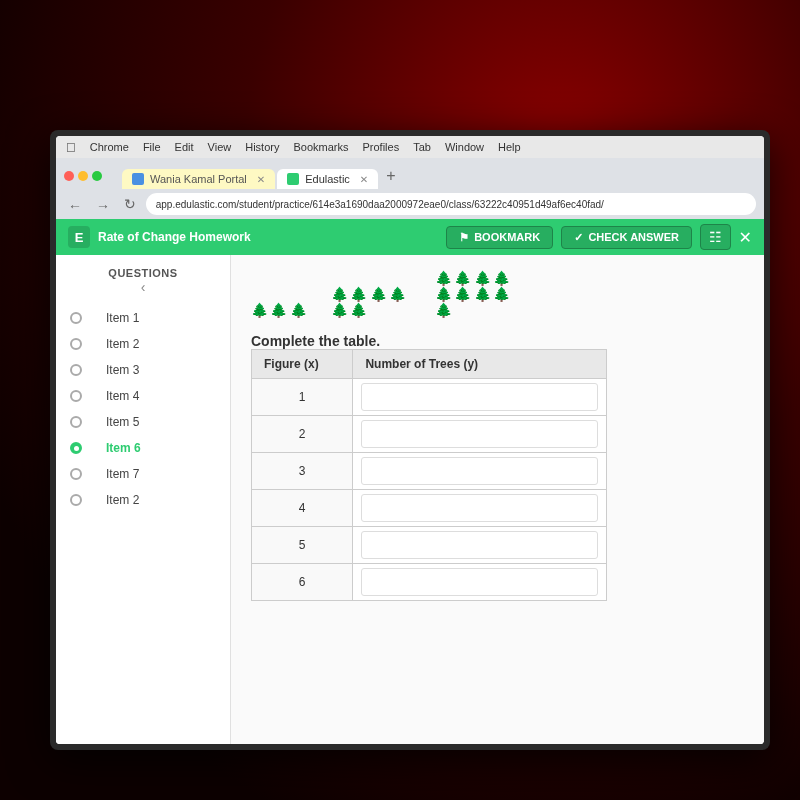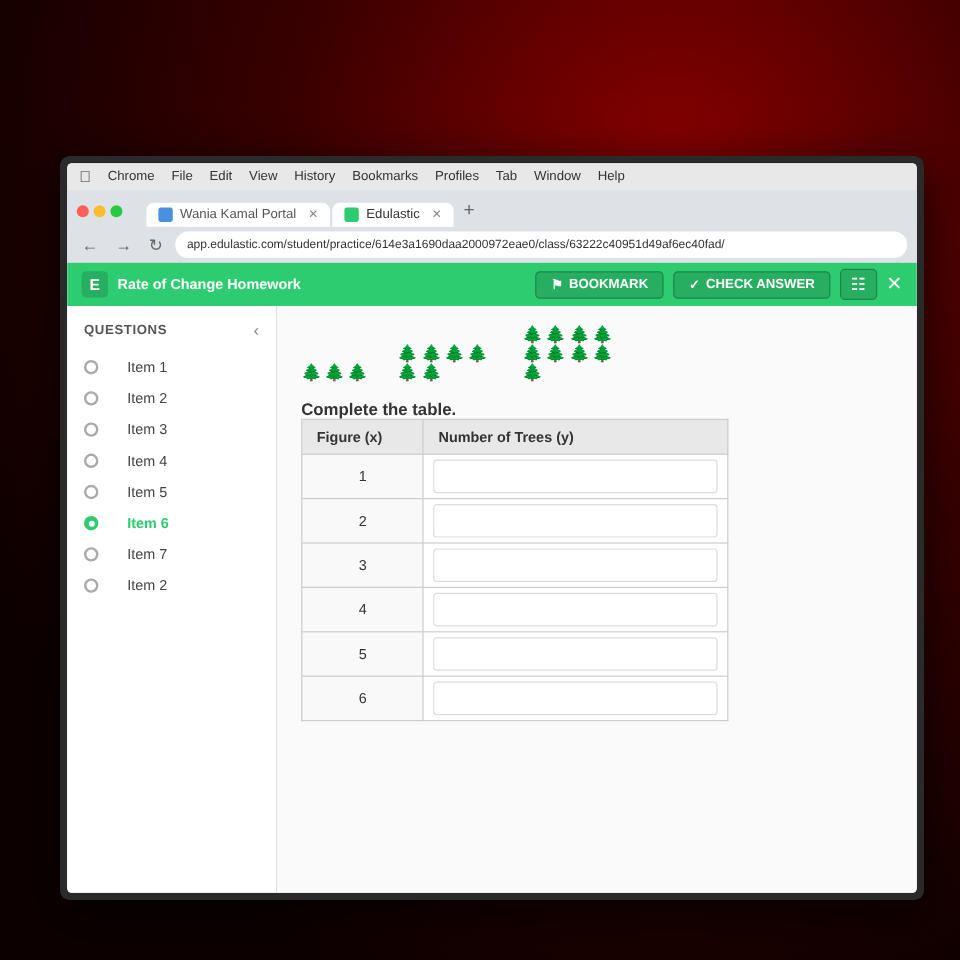--- a/index.html
+++ b/index.html
@@ -86,21 +86,21 @@
       max-width: 160px;
       position: relative;
     }
 
     .browser-tab.active {
       background: #fff;
       color: #333;
     }
 
     .browser-tab.inactive {
-      background: #ffffff;
+      background: #fef9c3;
       color: #555;
     }
 
     .tab-favicon {
       width: 12px;
       height: 12px;
       border-radius: 2px;
       display: inline-block;
     }
 
@@ -274,20 +274,21 @@
     .sidebar-header {
       display: flex;
       align-items: center;
       justify-content: space-between;
       padding: 0 14px 10px;
       font-size: 11px;
       font-weight: 700;
       color: #555;
       text-transform: uppercase;
       letter-spacing: 0.5px;
+      flex-direction: column;
     }
 
     .sidebar-toggle {
       background: none;
       border: none;
       font-size: 14px;
       color: #888;
       cursor: pointer;
     }
 

